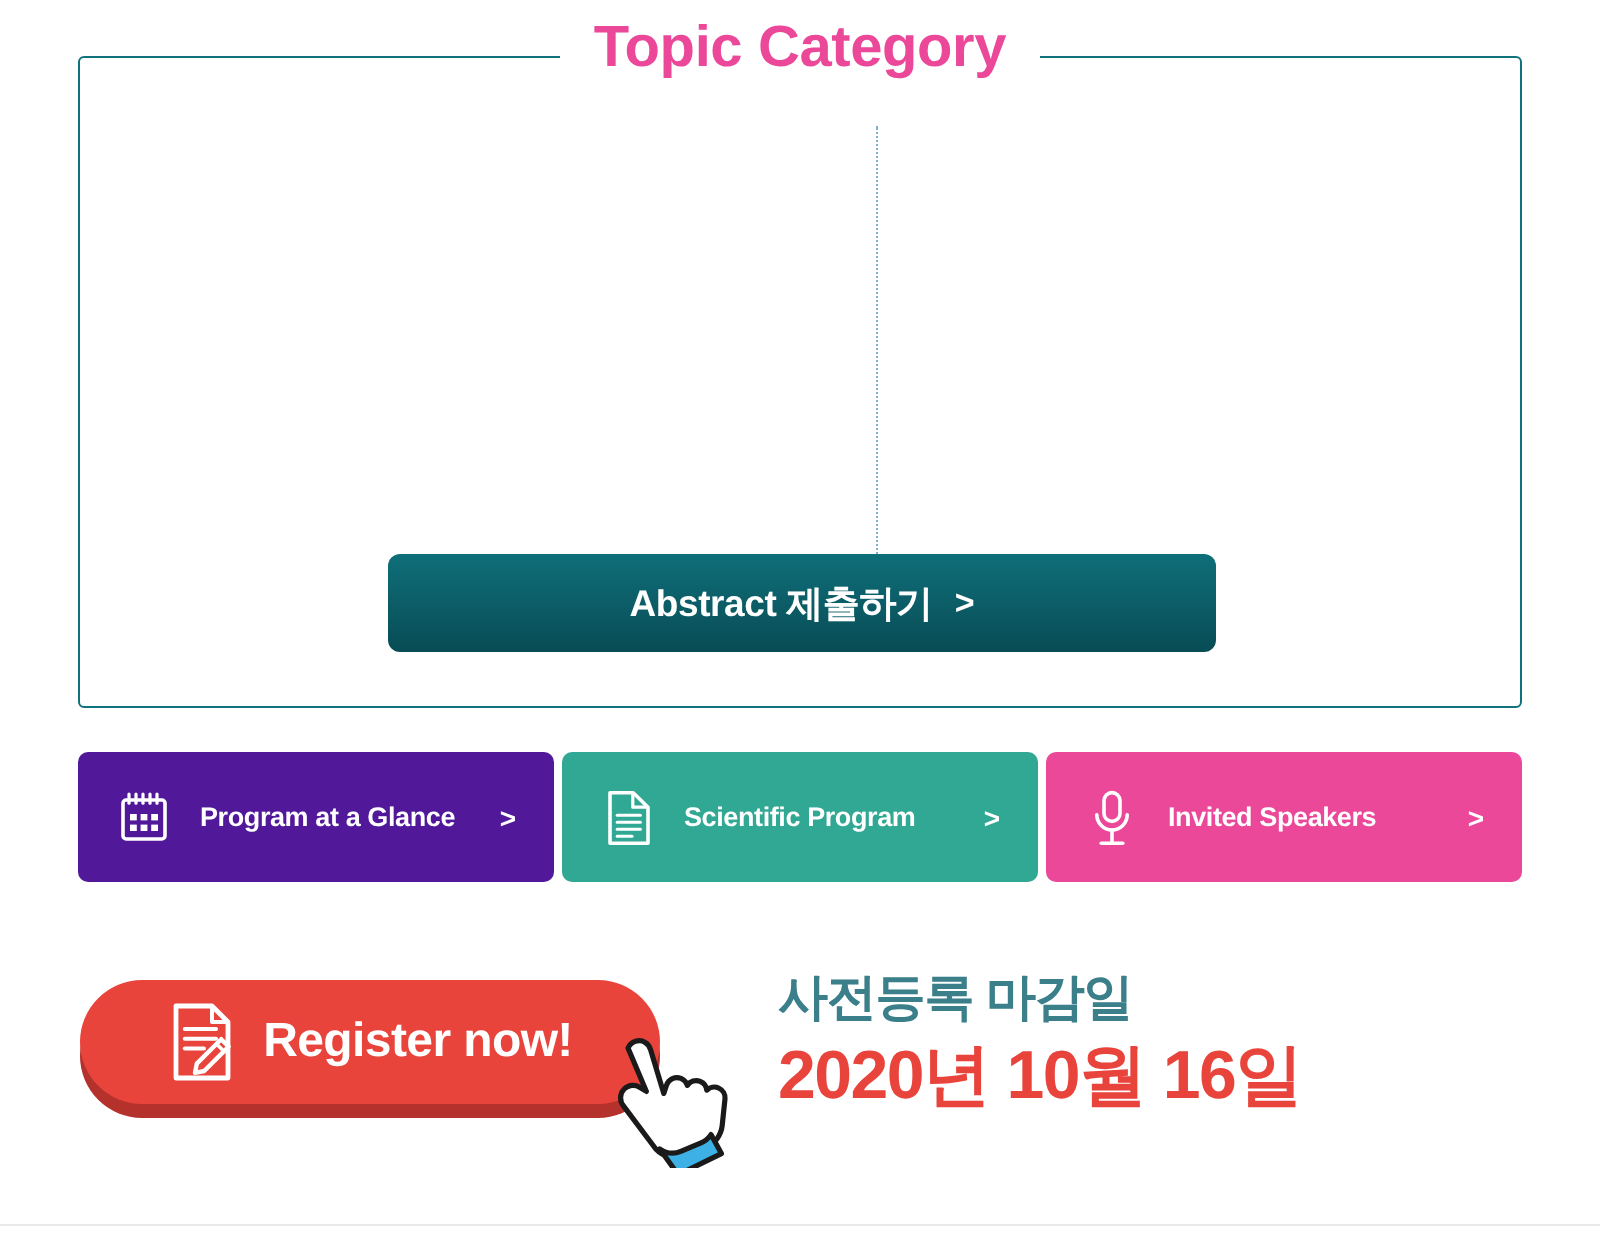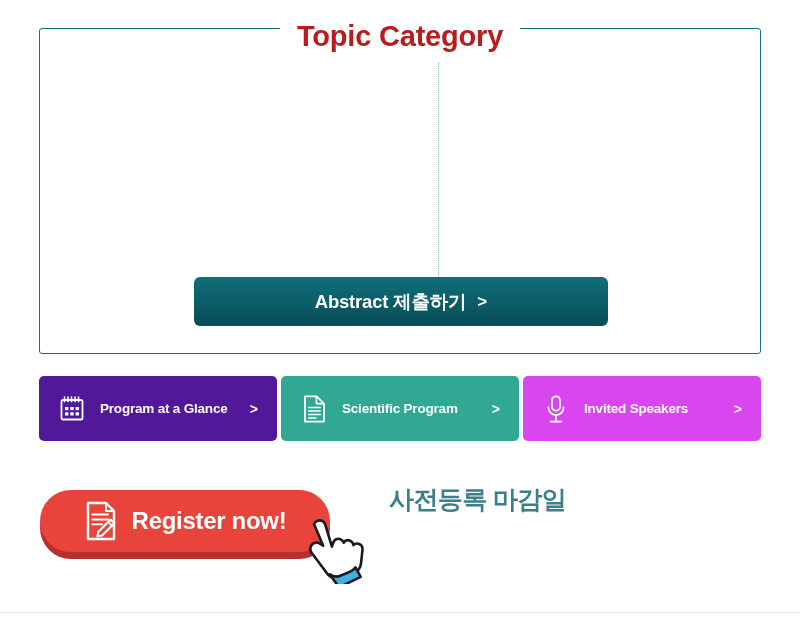--- a/index.html
+++ b/index.html
@@ -35,25 +35,24 @@
     top: 2px;
     width: 240px;
     height: 44px;
     background: #ffffff;
     text-align: center;
     z-index: 5;
   }
   .panel-title-wrap .t {
     font-size: 29px;
     font-weight: bold;
-    color: #b91c1c;
+    color: #ec4899;
     line-height: 44px;
     letter-spacing: -0.2px;
     white-space: nowrap;
-    margin-top: 12px;
   }
 
   .cols {
     position: absolute;
     left: 0;
     top: 34px;
     width: 100%;
     display: flex;
   }
   .col {
@@ -288,21 +287,21 @@
         <line x1="5.6" y1="12.6" x2="17.2" y2="12.6" stroke="#ffffff" stroke-width="1.5" stroke-linecap="round"></line>
         <line x1="5.6" y1="16.1" x2="17.2" y2="16.1" stroke="#ffffff" stroke-width="1.5" stroke-linecap="round"></line>
         <line x1="5.6" y1="19.6" x2="17.2" y2="19.6" stroke="#ffffff" stroke-width="1.5" stroke-linecap="round"></line>
         <line x1="5.6" y1="23.1" x2="13" y2="23.1" stroke="#ffffff" stroke-width="1.5" stroke-linecap="round"></line>
       </svg>
     </span>
     <span class="nav-label">Scientific Program</span>
     <span class="nav-arrow">&gt;</span>
   </div>
 
-  <div class="navbtn" style="background:#d946ef;padding-left:20px;">
+  <div class="navbtn" style="background:#ec4899;padding-left:20px;">
     <span class="nav-icon">
       <svg width="22" height="28" viewBox="0 0 22 28" fill="none" xmlns="http://www.w3.org/2000/svg">
         <rect x="7" y="1.3" width="8" height="14.4" rx="4" stroke="#ffffff" stroke-width="1.8"></rect>
         <path d="M3.4 12.4a7.6 7.6 0 0 0 15.2 0" stroke="#ffffff" stroke-width="1.8" stroke-linecap="round"></path>
         <line x1="11" y1="20" x2="11" y2="26.4" stroke="#ffffff" stroke-width="1.8" stroke-linecap="round"></line>
         <line x1="5.6" y1="26.6" x2="16.4" y2="26.6" stroke="#ffffff" stroke-width="1.8" stroke-linecap="round"></line>
       </svg>
     </span>
     <span class="nav-label">Invited Speakers</span>
     <span class="nav-arrow">&gt;</span>
@@ -328,16 +327,17 @@
 
   <span class="hand-cursor">
     <svg width="78" height="72" viewBox="0 0 78 72" fill="none" xmlns="http://www.w3.org/2000/svg">
       <path d="M17 12c1.6-3.4 5.6-4.6 8.6-2.8 1.4 0.8 2.3 2.2 2.7 3.7l6.6 21.8 1.4-4.2c1-3 4.3-4.5 7.2-3.3 1.6 0.7 2.7 2 3.2 3.5 1.3-2.1 4-3 6.4-2 1.9 0.8 3.1 2.5 3.3 4.4 1.5-1.5 3.9-2 5.9-1.1 2.2 1 3.4 3.2 3.2 5.4l-1.4 13.4c-0.5 4.8-3.6 9-8.1 10.9l-9.8 4.1c-5.3 2.2-11.4 0.9-15.3-3.3L15 41.3c-2.3-2.5-2.3-6.4 0.1-8.8 2.1-2.1 5.3-2.4 7.7-0.9l3.4 2.1L17 12Z" fill="#ffffff" stroke="#1a1a1a" stroke-width="2.6" stroke-linejoin="round"></path>
       <path d="M32.8 62.4c3.1 2.2 7 2.8 10.6 1.3l9.8-4.1c2.2-0.9 4-2.4 5.3-4.3l5.2 9.5-21.6 10.6-9.3-13Z" fill="#3db0e6" stroke="#1a1a1a" stroke-width="2.6" stroke-linejoin="round"></path>
     </svg>
   </span>
 
   <div class="deadline">
     <div class="dl-top">사전등록 마감일</div>
+    <div class="dl-date">2020년 10월 16일</div>
   </div>
 </div>
 
 <div class="bottom-rule"></div>
 
 </body></html>

